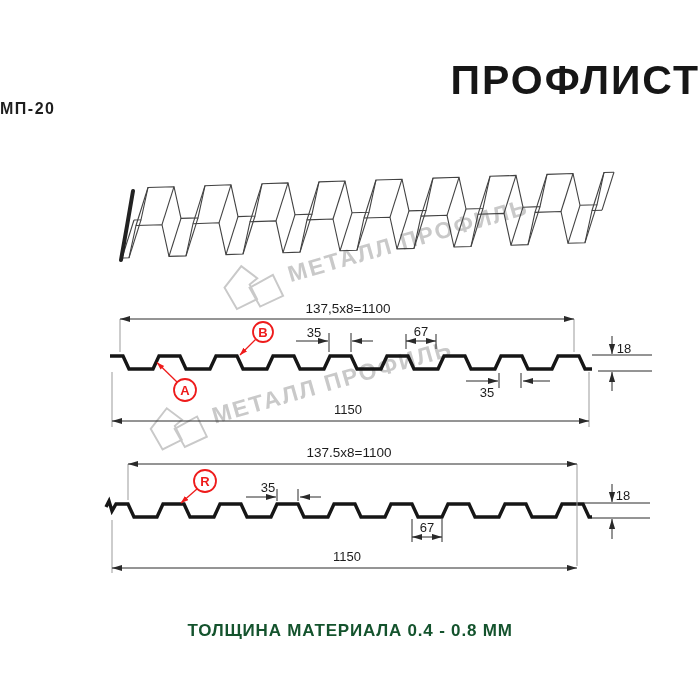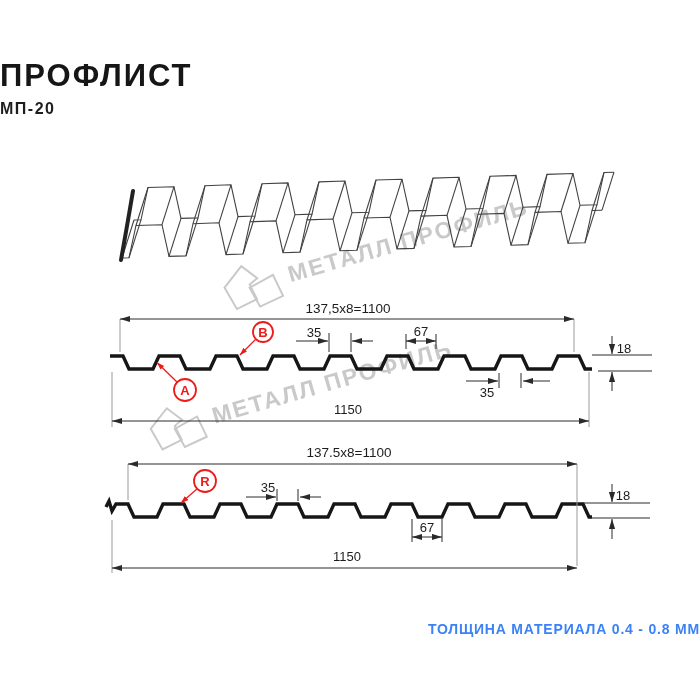--- a/index.html
+++ b/index.html
@@ -1,24 +1,24 @@
 <!DOCTYPE html>
 <html><head>
 <meta charset="utf-8">
 <style>
   html,body{margin:0;padding:0}
   body{width:700px;height:700px;background:#ffffff;position:relative;overflow:hidden;
        font-family:"Liberation Sans",sans-serif;}
   .abs{position:absolute}
-  .title{top:60px;left:0;right:0;text-align:left;font-size:31px;font-weight:800;
+  .title{top:60px;left:0;right:0;text-align:right;font-size:41px;font-weight:800;
          letter-spacing:2px;color:#161616;line-height:1}
   .subtitle{top:100px;left:0;right:0;text-align:left;font-size:16px;font-weight:700;
             letter-spacing:1.5px;color:#1e1e1e}
-  .footer{top:621px;left:0;right:0;text-align:right;font-size:14px;font-weight:700;
-          letter-spacing:.8px;color:#3b82f6}
+  .footer{top:621px;left:0;right:0;text-align:center;font-size:17px;font-weight:700;
+          letter-spacing:.8px;color:#14532d}
   .wm{display:flex;align-items:center;gap:9px;color:#c9c9c9;font-weight:700;font-size:23px;
       letter-spacing:2px;white-space:nowrap;transform:rotate(-16deg);transform-origin:left center;z-index:1}
   #wm1{left:224px;top:268px}
   #wm2{left:150px;top:410px}
   #art{position:absolute;left:0;top:0;z-index:2}
   
   .prof{fill:none;stroke:#161616;stroke-width:3.4}
   .s3{fill:none;stroke:#424242;stroke-width:1.1}
   .cap{fill:none;stroke:#222222;stroke-width:4;stroke-linecap:round}
   .dim{stroke:#2a2a2a;stroke-width:1;fill:none}

